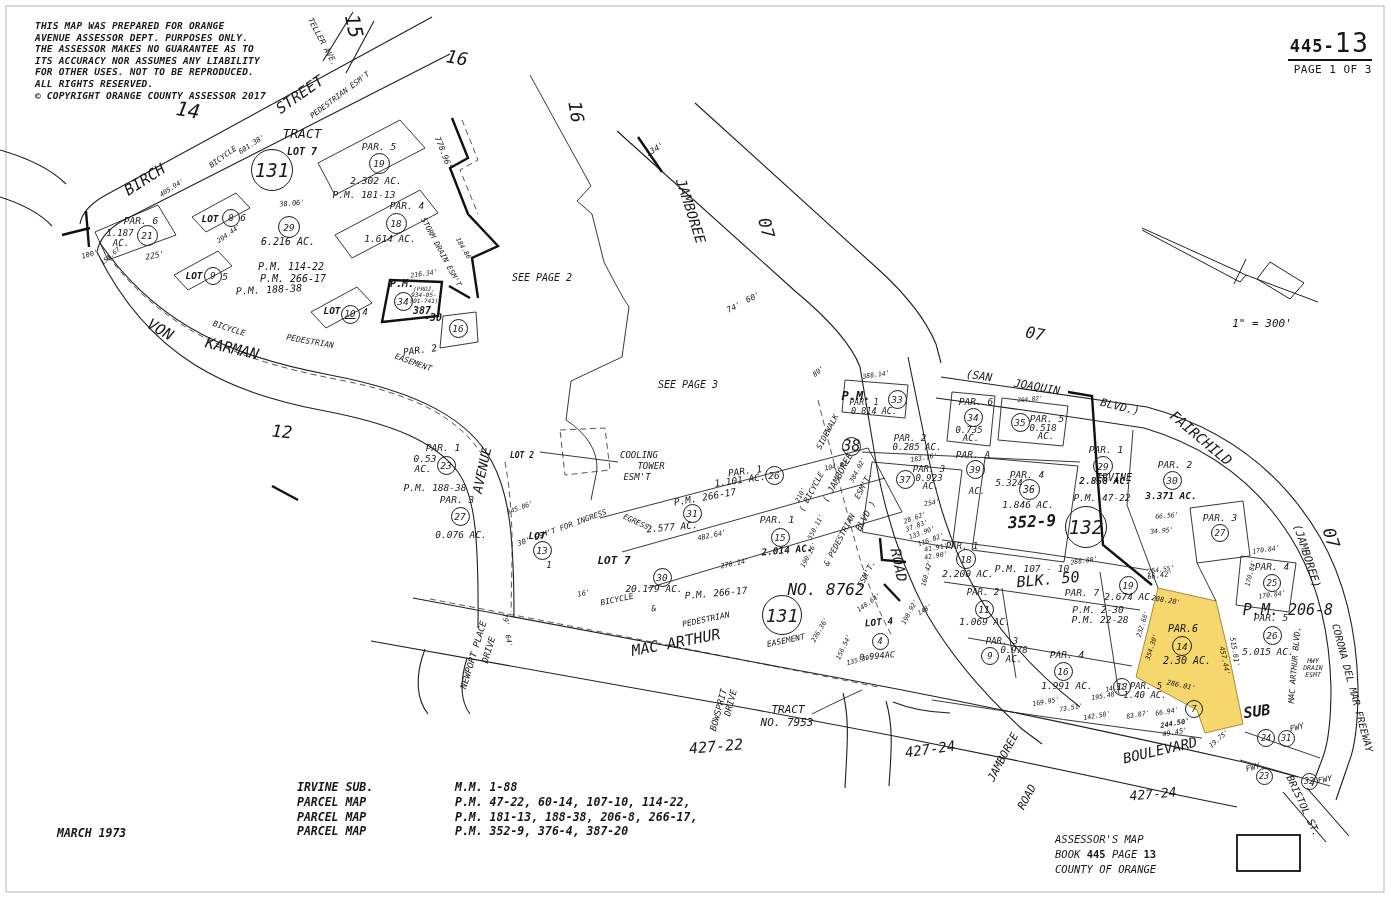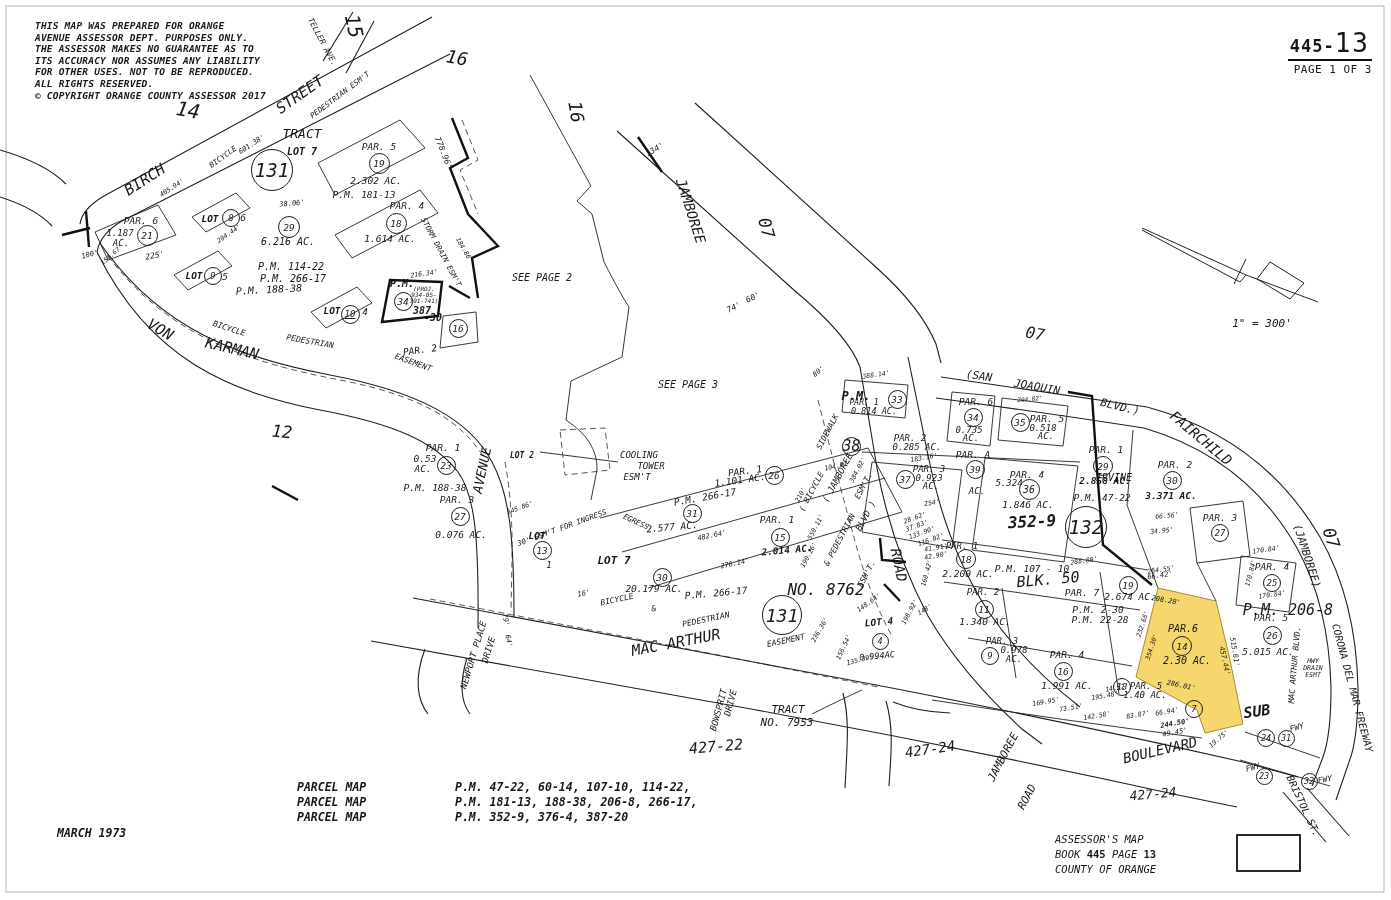--- a/index.html
+++ b/index.html
@@ -353,21 +353,21 @@
       <div class="lbl" style="left: 1224px; top: 661px; font-size: 7px; transform: translate(-50%, -50%) rotate(78deg);">457.44'</div>
       <div class="lbl" style="left: 1234px; top: 652px; font-size: 7px; transform: translate(-50%, -50%) rotate(80deg);">515.81'</div>
       <div class="lbl" style="left: 1143px; top: 624px; font-size: 6.5px; transform: translate(-50%, -50%) rotate(-72deg);">232.68'</div>
       <div class="lbl" style="left: 1152px; top: 647px; font-size: 6.5px; transform: translate(-50%, -50%) rotate(-72deg);">354.30'</div>
       <div class="lbl" style="left: 1183px; top: 629px; font-size: 10px; transform: translate(-50%, -50%) rotate(0deg);">PAR.6</div>
       <div class="lbl" style="left: 1187px; top: 661px; font-size: 10px; transform: translate(-50%, -50%) rotate(0deg);">2.30 AC.</div>
       <div class="lbl" style="left: 962px; top: 546px; font-size: 9px; transform: translate(-50%, -50%) rotate(0deg);">PAR. 1</div>
       <div class="lbl" style="left: 968px; top: 574px; font-size: 9.5px; transform: translate(-50%, -50%) rotate(0deg);">2.200 AC.</div>
       <div class="lbl" style="left: 1032px; top: 569px; font-size: 9.5px; transform: translate(-50%, -50%) rotate(0deg);">P.M. 107 - 10</div>
       <div class="lbl" style="left: 983px; top: 592px; font-size: 9px; transform: translate(-50%, -50%) rotate(0deg);">PAR. 2</div>
-      <div class="lbl" style="left: 985px; top: 622px; font-size: 9.5px; transform: translate(-50%, -50%) rotate(0deg);">1.340 AC.</div>
+      <div class="lbl" style="left: 985px; top: 622px; font-size: 9.5px; transform: translate(-50%, -50%) rotate(0deg);">1.069 AC.</div>
       <div class="lbl" style="left: 1082px; top: 593px; font-size: 9.5px; transform: translate(-50%, -50%) rotate(0deg);">PAR. 7</div>
       <div class="lbl" style="left: 1130px; top: 597px; font-size: 9.5px; transform: translate(-50%, -50%) rotate(0deg);">2.674 AC.</div>
       <div class="lbl" style="left: 1098px; top: 610px; font-size: 9.5px; transform: translate(-50%, -50%) rotate(0deg);">P.M. 2-30</div>
       <div class="lbl" style="left: 1100px; top: 620px; font-size: 9.5px; transform: translate(-50%, -50%) rotate(0deg);">P.M. 22-28</div>
       <div class="lbl" style="left: 1002px; top: 641px; font-size: 9px; transform: translate(-50%, -50%) rotate(0deg);">PAR. 3</div>
       <div class="lbl" style="left: 1014px; top: 650px; font-size: 9px; transform: translate(-50%, -50%) rotate(0deg);">0.978</div>
       <div class="lbl" style="left: 1014px; top: 659px; font-size: 9px; transform: translate(-50%, -50%) rotate(0deg);">AC.</div>
       <div class="lbl" style="left: 1067px; top: 655px; font-size: 9.5px; transform: translate(-50%, -50%) rotate(0deg);">PAR. 4</div>
       <div class="lbl" style="left: 1067px; top: 686px; font-size: 9.5px; transform: translate(-50%, -50%) rotate(0deg);">1.991 AC.</div>
       <div class="lbl" style="left: 1146px; top: 686px; font-size: 9px; transform: translate(-50%, -50%) rotate(0deg);">PAR. 5</div>
@@ -427,20 +427,24 @@
       <div class="circ" style="left: 1257px; top: 729px; width: 18px; height: 18px; font-size: 8.5px;">24</div>
       <div class="circ" style="left: 1277.5px; top: 729.5px; width: 17px; height: 17px; font-size: 8.5px;">31</div>
       <div class="circ" style="left: 1255.5px; top: 767.5px; width: 17px; height: 17px; font-size: 8.5px;">23</div>
       <div class="circ" style="left: 1300.5px; top: 772.5px; width: 17px; height: 17px; font-size: 8.5px;">32</div>
     </div>
 
   <div class="date">MARCH 1973</div>
 
   <div class="legend">
     <div class="row">
+        <span class="nm">IRVINE SUB.</span>
+        <span>M.M. 1-88</span>
+      </div>
+    <div class="row">
         <span class="nm">PARCEL MAP</span>
         <span>P.M. 47-22, 60-14, 107-10, 114-22,</span>
       </div>
     <div class="row">
         <span class="nm">PARCEL MAP</span>
         <span>P.M. 181-13, 188-38, 206-8, 266-17,</span>
       </div>
     <div class="row">
         <span class="nm">PARCEL MAP</span>
         <span>P.M. 352-9, 376-4, 387-20</span>

